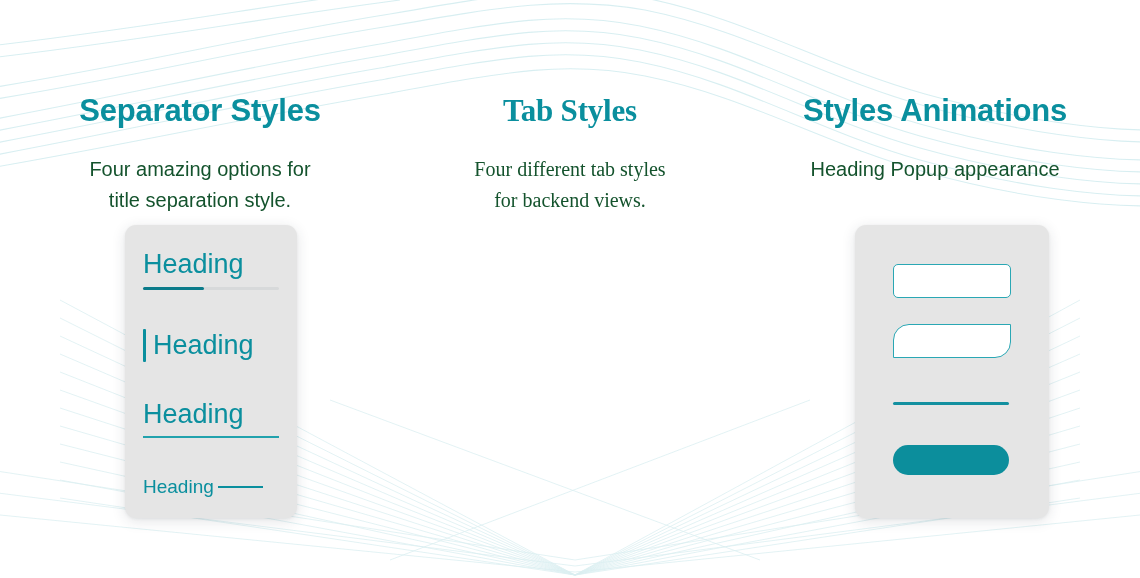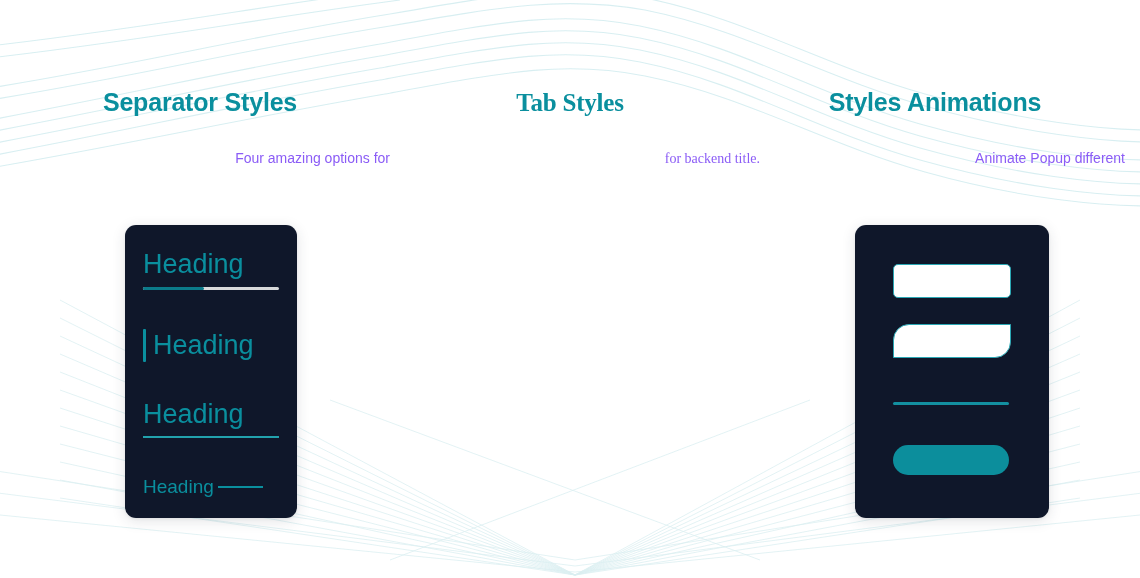--- a/index.html
+++ b/index.html
@@ -17,39 +17,39 @@
   
   .col{position:absolute;top:0;width:380px;height:578px;}
   .col-1{left:10px;}
   .col-2{left:380px;font-family:Liberation Serif, serif;}
   .col-3{left:745px;}
 
   .col-title{
     position:absolute;top:68px;left:0;width:380px;
     text-align:center;
     color:#0a8f9e;
-    font-size:25px;
+    font-size:31px;
     font-weight:bold;
     letter-spacing:-0.2px;
     line-height:1.1;
     white-space:nowrap;
   }
   .col-sub{
     position:absolute;top:134px;left:0;width:380px;
-    text-align:right;
-    color:#8b5cf6;
-    font-size:14px;
+    text-align:center;
+    color:#14532d;
+    font-size:20px;
     line-height:1.55;
   }
   .col-sub span{display:block;}
 
   
   .card{
     position:absolute;
-    background:#0f172a;
+    background:#e5e5e5;
     border-radius:11px;
     box-shadow:0 3px 14px rgba(40,50,60,0.13), 0 1px 3px rgba(40,50,60,0.07);
   }
   #card-separator{left:115px;top:225px;width:172px;height:293px;}
   #card-tabs{left:475px;top:225px;width:194px;height:293px;}
 
   
   .sep-list{position:absolute;left:0;top:0;width:100%;height:100%;}
   .sep-item{position:absolute;left:18px;}
   .sep-text{
@@ -141,20 +141,21 @@
       <path d="M810,400 L390,560"></path>
   </g>
 </svg>
 
 <div class="stage">
 
   <section class="col col-1">
     <h2 class="col-title">Separator Styles</h2>
     <p class="col-sub">
       <span>Four amazing options for</span>
+      <span>title separation style.</span>
     </p>
 
     <div class="card" id="card-separator">
       <div class="sep-list">
 
         <div class="sep-item" id="sep-item-1">
           <div class="sep-text">Heading</div>
           <div id="sep-underline-1"></div>
         </div>
 
@@ -173,32 +174,33 @@
           <div id="sep-rule-4"></div>
         </div>
 
       </div>
     </div>
   </section>
 
   <section class="col col-2">
     <h2 class="col-title">Tab Styles</h2>
     <p class="col-sub">
-      <span>for backend title.</span>
+      <span>Four different tab styles</span>
+      <span>for backend views.</span>
     </p>
 
     <div class="card" id="card-tabs">
       <div class="tab-shape" id="tab-style-1"></div>
       <div class="tab-shape" id="tab-style-2"></div>
       <div class="tab-shape" id="tab-style-3"></div>
       <div class="tab-shape" id="tab-style-4"></div>
     </div>
   </section>
 
   <section class="col col-3">
     <h2 class="col-title">Styles Animations</h2>
     <p class="col-sub">
-      <span>Animate Popup different</span>
+      <span>Heading Popup appearance</span>
     </p>
 
   </section>
 
 </div>
 
 </body></html>

